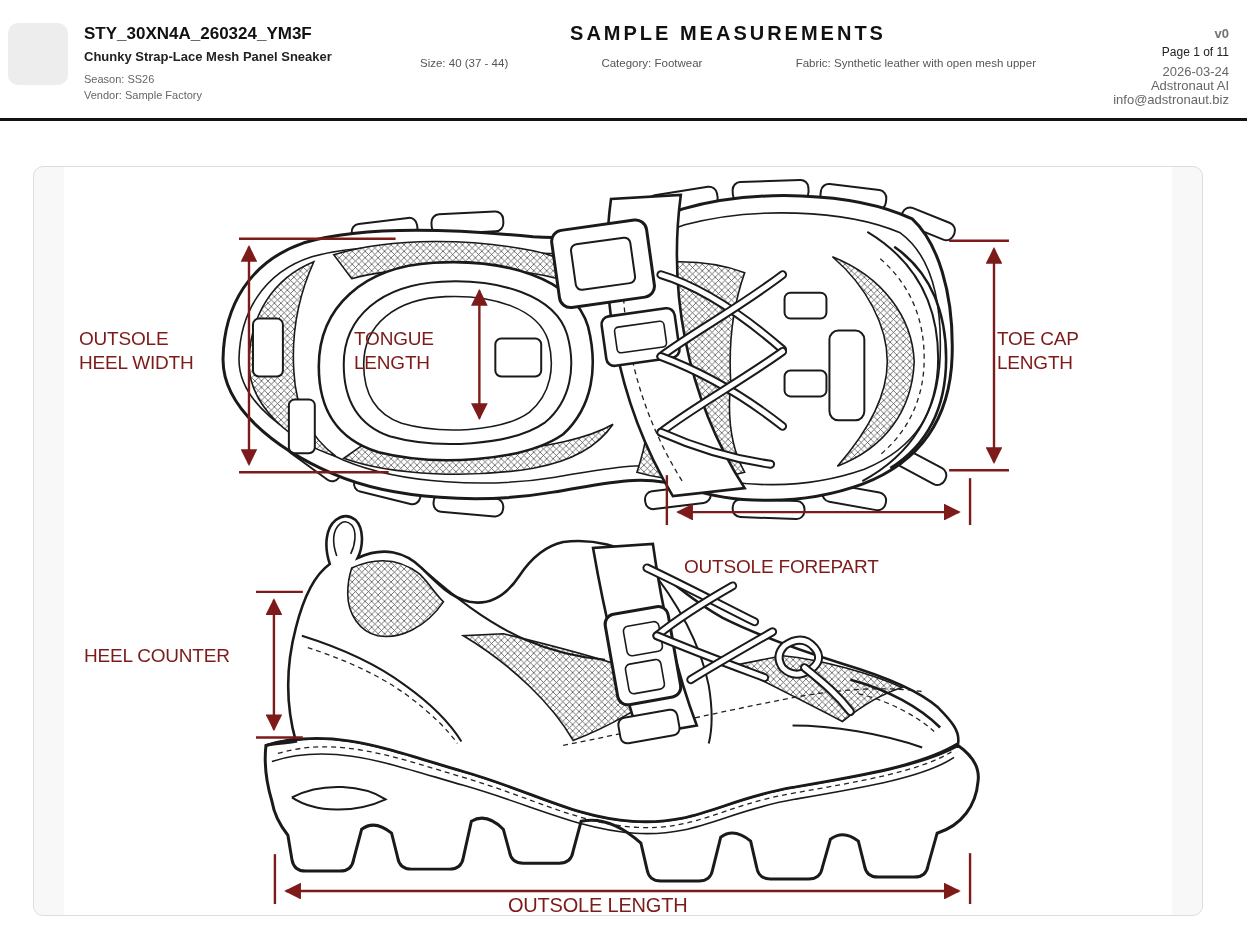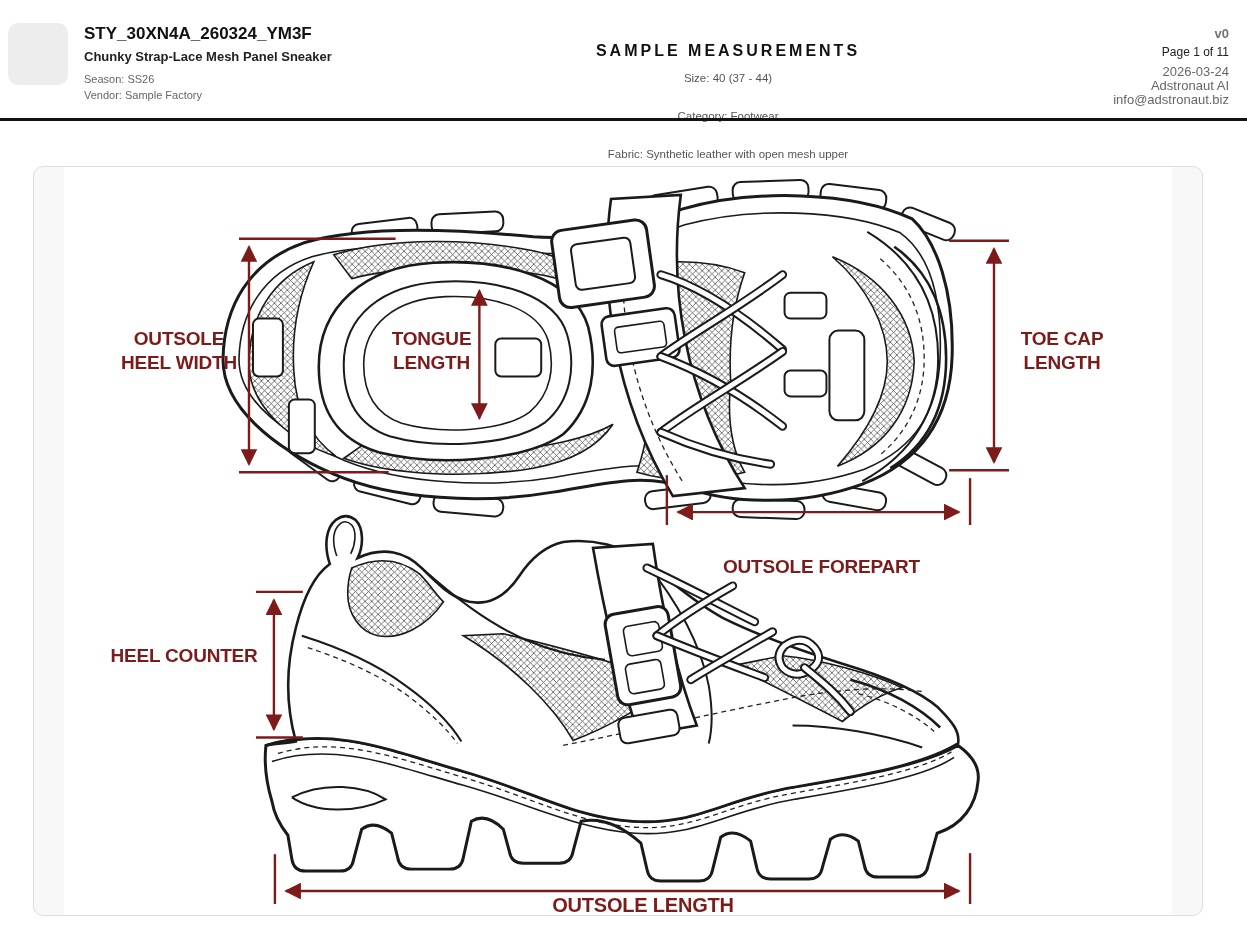--- a/index.html
+++ b/index.html
@@ -5,35 +5,35 @@
   html,body{margin:0;padding:0;background:#ffffff;}
   .page{position:relative;width:1247px;height:944px;background:var(--page_bg,#fff);
         font-family:"Liberation Sans", sans-serif;overflow:hidden;}
   
   .logo{position:absolute;left:8px;top:23px;width:60px;height:62px;border-radius:10px;background:var(--logo_bg,#ededed);}
   .style-code{position:absolute;left:84px;top:24px;font-size:17px;font-weight:700;color:#111;}
   .style-name{position:absolute;left:84px;top:49px;font-size:13px;font-weight:700;color:#222;}
   .h-muted{position:absolute;left:84px;font-size:11px;color:var(--muted,#666);}
   .season{top:73px;text-align:right;} .vendor{top:89px;}
   .center-block{position:absolute;left:420px;top:0;width:616px;text-align:center;}
-  .doc-title{margin-top:42px;font-size:16px;font-weight:700;letter-spacing:3px;color:#111;}
-  .meta-row{margin-top:12px;display:flex;justify-content:space-between;gap:26px;font-size:11.5px;color:#555;white-space:nowrap;flex-direction:column;}
+  .doc-title{margin-top:22px;font-size:20px;font-weight:700;letter-spacing:3px;color:#111;}
+  .meta-row{margin-top:12px;display:flex;justify-content:space-between;gap:26px;font-size:11.5px;color:#555;white-space:nowrap;}
   .right-block{position:absolute;right:18px;top:0;text-align:right;}
   .version{margin-top:26px;font-size:13px;font-weight:700;color:#737373;}
   .pageno{margin-top:4px;font-size:12px;font-weight:400;color:#222;}
   .r-muted{font-size:13px;color:var(--muted,#666);line-height:14px;}
   .r-muted.first{margin-top:6px;}
   .divider{position:absolute;left:0;top:118px;width:100%;height:3px;background:var(--divider,#131313);}
   
   .board{position:absolute;left:33px;top:166px;width:1170px;height:750px;border:1px solid var(--panel_border,#ddd);
          border-radius:10px;box-sizing:border-box;
          background:linear-gradient(90deg,#f8f8f8 0 30px,#ffffff 30px calc(100% - 30px),#f8f8f8 calc(100% - 30px) 100%);}
   .board svg{position:absolute;left:0;top:0;}
-  .mlabel{position:absolute;color:var(--maroon,#7d1a1a);font-weight:700;font-size:19px;line-height:24px;
-          text-align:center;letter-spacing:-0.2px;}
+  .mlabel{position:absolute;color:var(--maroon,#7d1a1a);font-weight:400;font-size:19px;line-height:24px;
+          text-align:left;letter-spacing:-0.2px;}
   .mlabel.big{font-size:20px;line-height:22px;}
   
   .art{stroke:var(--ink,#1a1a1a);fill:none;}
   .artf{stroke:var(--ink,#1a1a1a);fill:#ffffff;}
   .meshf{stroke:var(--ink,#1a1a1a);fill:url(#mesh);}
   .sw3{stroke-width:3px;} .sw26{stroke-width:2.6px;} .sw2{stroke-width:2px;} .sw16{stroke-width:1.6px;}
   .dash{stroke:#222;stroke-width:1.3px;fill:none;stroke-dasharray:5 4;}
   .laceb{stroke:var(--ink,#1a1a1a);stroke-width:9px;fill:none;stroke-linecap:round;}
   .lacew{stroke:#ffffff;stroke-width:5px;fill:none;stroke-linecap:round;}
   .dim{stroke:var(--maroon,#7d1a1a);stroke-width:2.4px;fill:none;}

